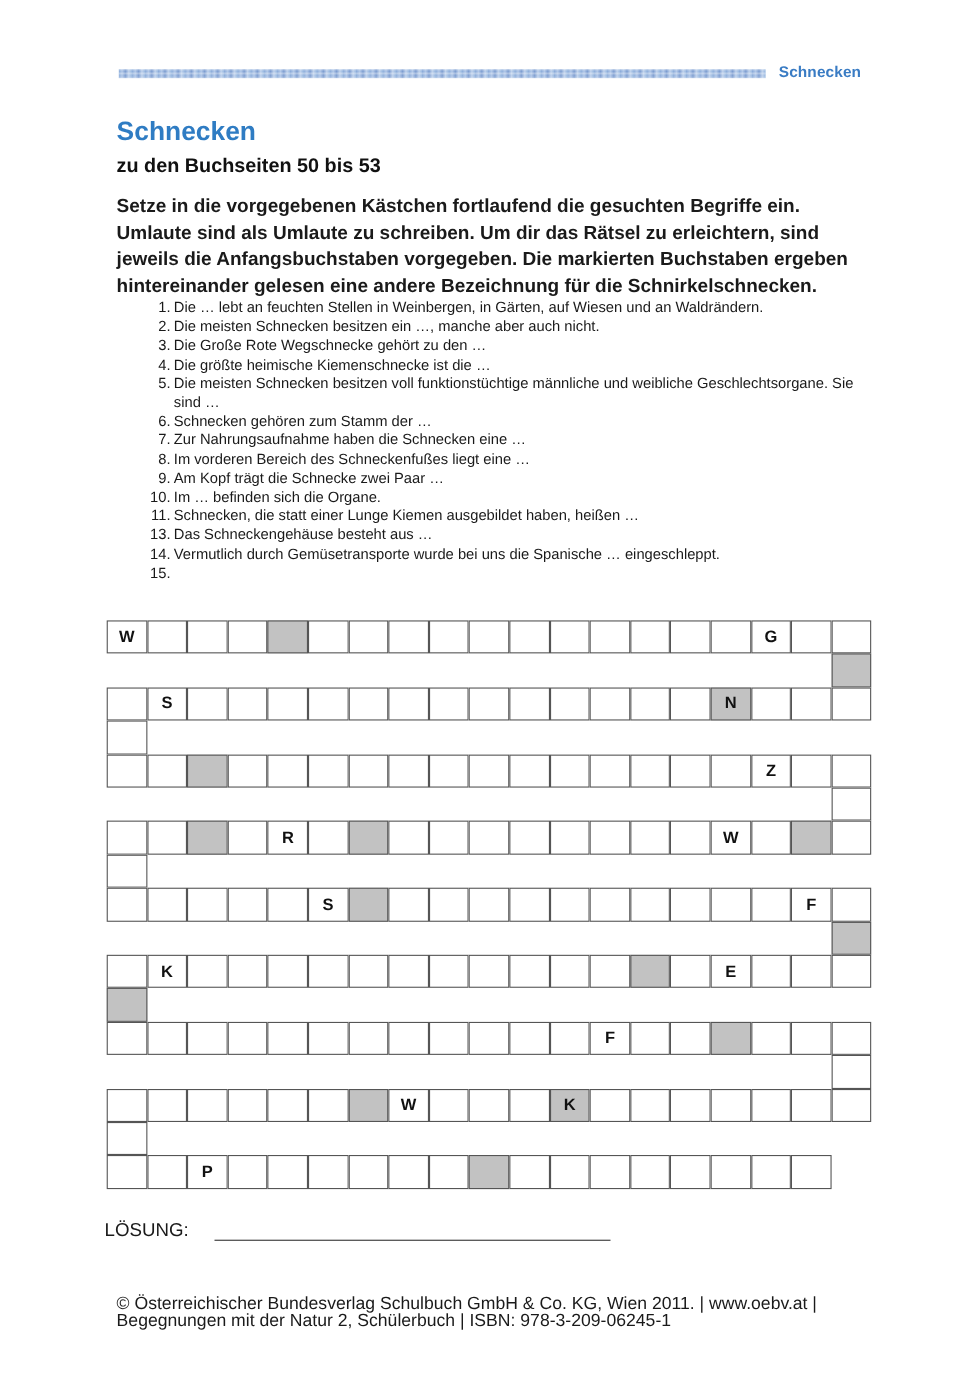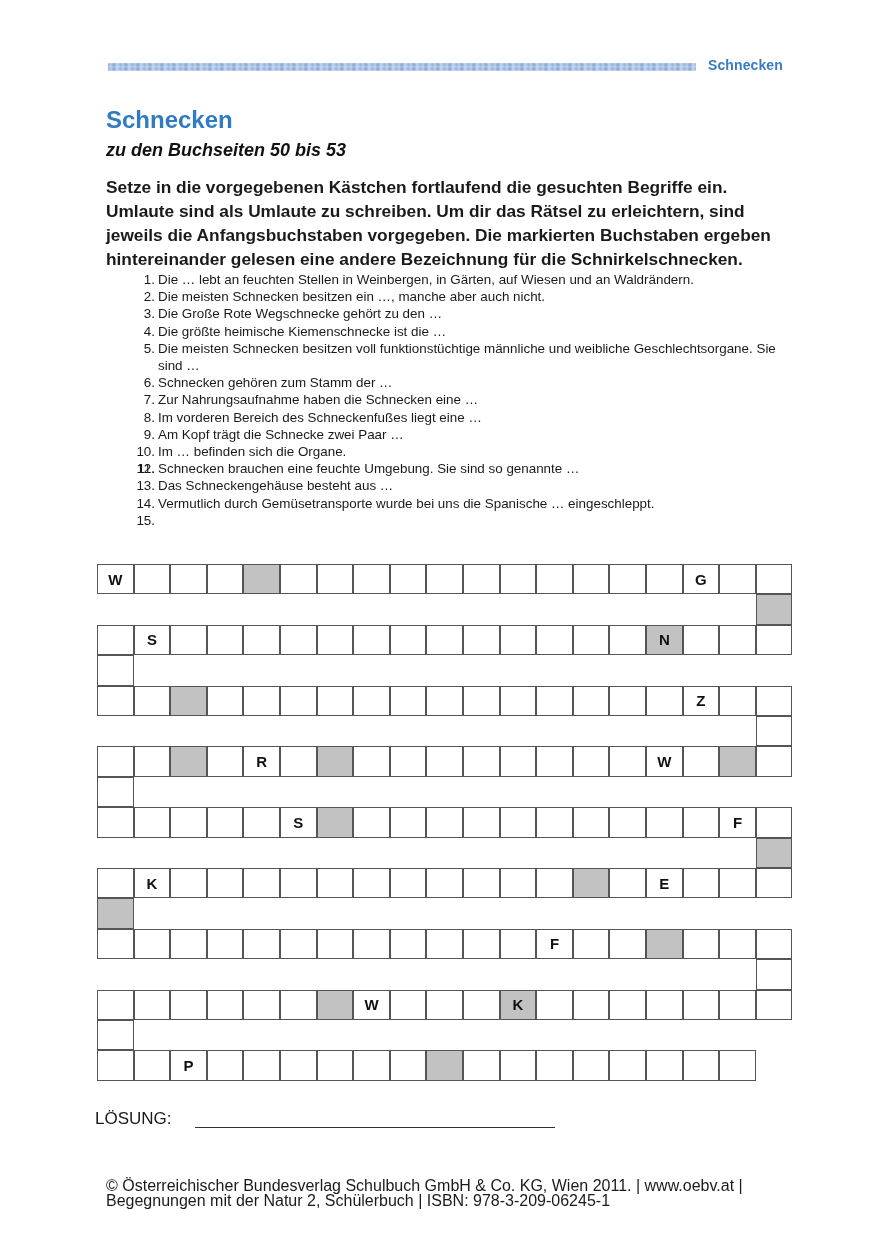--- a/index.html
+++ b/index.html
@@ -4,21 +4,21 @@
 <style>
   html, body { margin: 0; padding: 0; background: #ffffff; }
   body { width: 890px; height: 1259px; position: relative; overflow: hidden; font-family: "Liberation Sans", sans-serif; color: #1a1a1a; }
   .header-band { position: absolute; left: 108px; top: 63px; width: 588px; height: 8px;
     background: repeating-linear-gradient(90deg, #7fa3d6 0px, #a9c2e6 3px, #6f93cc 6px, #b8cdea 9px, #8aaedc 12px);
     opacity: 0.9; }
   .header-band::after { content: ""; position: absolute; inset: 0;
     background: repeating-linear-gradient(0deg, rgba(255,255,255,0.35) 0px, rgba(255,255,255,0) 2px, rgba(255,255,255,0.25) 4px); }
   .section-label { position: absolute; left: 708px; top: 57px; font-size: 14px; font-weight: bold; color: #3a7cc4; letter-spacing: 0.1px; }
   .title { position: absolute; left: 106px; top: 106px; font-size: 24px; font-weight: bold; color: #2f7cc3; margin: 0; }
-  .subtitle { position: absolute; left: 106px; top: 140px; font-size: 18px; font-weight: bold; color: #111; margin: 0; font-style: italic; }
+  .subtitle { position: absolute; left: 106px; top: 140px; font-size: 18px; font-weight: bold; color: #111; margin: 0; }
   .intro { position: absolute; left: 106px; top: 175px; width: 690px; font-size: 17.3px; line-height: 24px; color: #1a1a1a; margin: 0; font-weight: bold; }
   .clues { position: absolute; left: 136px; top: 271px; width: 640px; margin: 0; padding: 0; list-style: none; font-size: 13.4px; line-height: 17.2px; color: #1a1a1a; }
   .clues li { position: relative; padding-left: 22px; }
   .clues li .num { position: absolute; left: 0; width: 19px; text-align: right; }
   .grid { position: absolute; left: 97px; top: 564px; }
   .cell { position: absolute; width: 36.6px; height: 30.4px; box-sizing: border-box; border: 1px solid #555; background: #fff;
     display: flex; align-items: center; justify-content: center; font-weight: bold; font-size: 15px; color: #111; }
   .cell.marked { background: #c2c2c2; }
   .solution-label { position: absolute; left: 95px; top: 1109px; font-size: 17px; color: #1a1a1a; }
   .solution-line { position: absolute; left: 195px; top: 1127px; width: 360px; height: 0; border-bottom: 1.3px solid #333; }
@@ -39,22 +39,21 @@
     <li><span class="num">1.</span><span>Die … lebt an feuchten Stellen in Weinbergen, in Gärten, auf Wiesen und an Waldrändern.</span></li>
     <li><span class="num">2.</span><span>Die meisten Schnecken besitzen ein …, manche aber auch nicht.</span></li>
     <li><span class="num">3.</span><span>Die Große Rote Wegschnecke gehört zu den …</span></li>
     <li><span class="num">4.</span><span>Die größte heimische Kiemenschnecke ist die …</span></li>
     <li><span class="num">5.</span><span>Die meisten Schnecken besitzen voll funktionstüchtige männliche und weibliche Geschlechtsorgane. Sie sind …</span></li>
     <li><span class="num">6.</span><span>Schnecken gehören zum Stamm der …</span></li>
     <li><span class="num">7.</span><span>Zur Nahrungsaufnahme haben die Schnecken eine …</span></li>
     <li><span class="num">8.</span><span>Im vorderen Bereich des Schneckenfußes liegt eine …</span></li>
     <li><span class="num">9.</span><span>Am Kopf trägt die Schnecke zwei Paar …</span></li>
     <li><span class="num">10.</span><span>Im … befinden sich die Organe.</span></li>
-    <li><span class="num">11.</span></li>
-    <li><span class="num">12.</span><span>Schnecken brauchen eine feuchte Umgebung. Sie sind so genannte …</span></li>
+    <li><span class="num">11.</span><span>Schnecken, die statt einer Lunge Kiemen ausgebildet haben, heißen …</span></li>
     <li><span class="num">13.</span><span>Das Schneckengehäuse besteht aus …</span></li>
     <li><span class="num">14.</span><span>Vermutlich durch Gemüsetransporte wurde bei uns die Spanische … eingeschleppt.</span></li>
     <li><span class="num">15.</span></li>
   </ol>
 
 <div class="grid" id="grid">
     <div class="cell" style="left: 0px; top: 0px;">W</div>
     <div class="cell" style="left: 36.6px; top: 0px;"></div>
     <div class="cell" style="left: 73.2px; top: 0px;"></div>
     <div class="cell" style="left: 109.8px; top: 0px;"></div>

